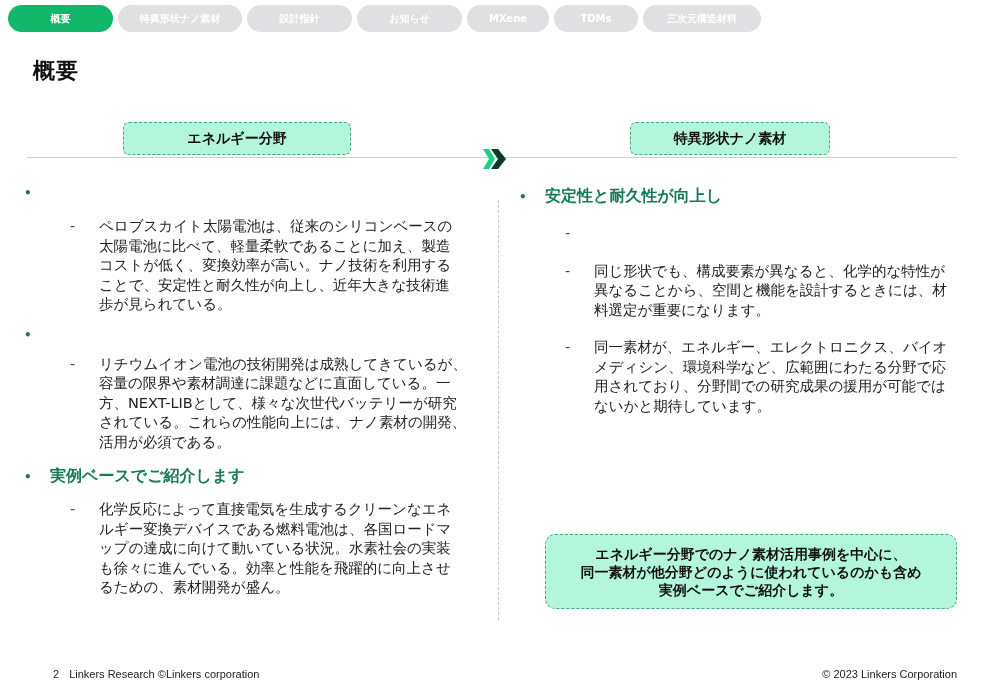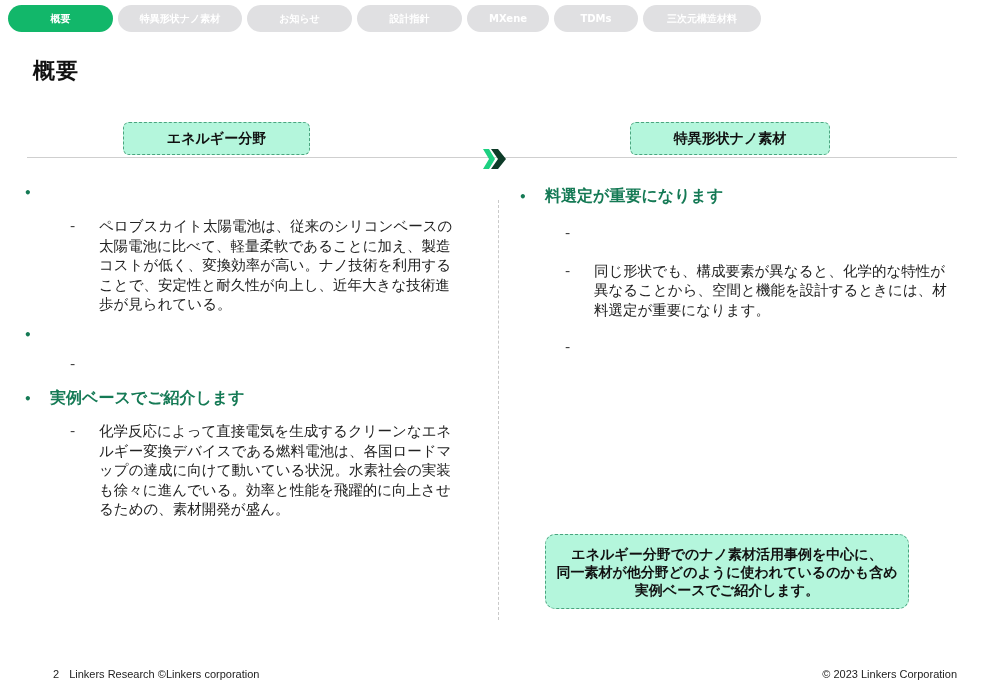--- a/index.html
+++ b/index.html
@@ -29,60 +29,60 @@
 
   .col { position: absolute; }
   .section { margin-bottom: 0; }
   .heading { display: flex; align-items: center; font-size: 16px; font-weight: bold; color: #157a55; }
   .heading .dot { width: 28px; font-size: 12px; color: #157a55; padding-left: 2px; }
   .item { display: flex; font-size: 14.5px; line-height: 19.5px; color: #222; }
   .item .dash { width: 31px; flex: none; padding-left: 2px; color: #444; }
   .item .text { white-space: pre-line; }
 
   .summary-box {
-    position: absolute; left: 545px; top: 534px; width: 364px; height: 75px;
+    position: absolute; left: 545px; top: 534px; width: 412px; height: 75px;
     background: #b4f6dc; border: 1px dashed #4aa57f; border-radius: 10px;
     display: flex; align-items: center; justify-content: center; text-align: center;
     font-size: 14px; font-weight: bold; color: #111; line-height: 18px; white-space: pre-line;
   }
 
   .footer-left { position: absolute; left: 53px; top: 668px; font-family: "Liberation Sans", sans-serif; font-size: 11px; color: #222; display: flex; gap: 10px; }
   .footer-right { position: absolute; right: 43px; top: 668px; font-family: "Liberation Sans", sans-serif; font-size: 11px; color: #222; }
 </style>
 </head>
 <body>
 
 <div class="tabs">
   <div class="tab active" style="width:105px">
       <span>概要</span>
     </div>
   <div class="tab" style="width:124px">
       <span>特異形状ナノ素材</span>
     </div>
   <div class="tab" style="width:105px">
-      <span>お知らせ</span>
+      <span>設計指針</span>
     </div>
   <div class="tab" style="width:105px">
-      <span>設計指針</span>
+      <span>お知らせ</span>
     </div>
   <div class="tab" style="width:82px">
       <span>MXene</span>
     </div>
   <div class="tab" style="width:84px">
       <span>TDMs</span>
     </div>
   <div class="tab" style="width:118px">
       <span>三次元構造材料</span>
     </div>
 </div>
 
 <div class="page-title">概要</div>
 
 <div class="hline"></div>
-<div class="label-box" style="left:123px; top:122px; width:187px;">エネルギー分野</div>
+<div class="label-box" style="left:123px; top:122px; width:228px;">エネルギー分野</div>
 <div class="label-box" style="left:630px; top:122px; width:200px;">特異形状ナノ素材</div>
 <svg class="chevron" viewBox="0 0 26 26">
   <polygon points="1,3 7,3 13,13 7,23 1,23 7,13" fill="#1dd081"></polygon>
   <polygon points="9,3 16,3 24,13 16,23 9,23 16,13" fill="#0d3b28"></polygon>
 </svg>
 
 <div class="vdash"></div>
 
 <div class="col" style="left:22px; top:186px; width:470px;">
   <div class="section">
@@ -97,20 +97,25 @@
 ことで、安定性と耐久性が向上し、近年大きな技術進
 歩が見られている。</span>
       </div>
   </div>
   <div class="section" style="margin-top:13px;">
     <div class="heading">
         <span class="dot">•</span>
       </div>
     <div class="item" style="margin-top:13px; margin-left:46px;">
         <span class="dash">-</span>
+        <span class="text">リチウムイオン電池の技術開発は成熟してきているが、
+容量の限界や素材調達に課題などに直面している。一
+方、NEXT-LIBとして、様々な次世代バッテリーが研究
+されている。これらの性能向上には、ナノ素材の開発、
+活用が必須である。</span>
       </div>
   </div>
   <div class="section" style="margin-top:14px;">
     <div class="heading">
         <span class="dot">•</span>
         <span>実例ベースでご紹介します</span>
       </div>
     <div class="item" style="margin-top:13px; margin-left:46px;">
         <span class="dash">-</span>
         <span class="text">化学反応によって直接電気を生成するクリーンなエネ
@@ -119,33 +124,37 @@
 も徐々に進んでいる。効率と性能を飛躍的に向上させ
 るための、素材開発が盛ん。</span>
       </div>
   </div>
 </div>
 
 <div class="col" style="left:517px; top:186px; width:470px;">
   <div class="section">
     <div class="heading">
         <span class="dot">•</span>
-        <span>料選定が重要になります</span>
+        <span>安定性と耐久性が向上し</span>
       </div>
     <div class="item" style="margin-top:17px; margin-left:46px;">
         <span class="dash">-</span>
       </div>
     <div class="item" style="margin-top:18px; margin-left:46px;">
         <span class="dash">-</span>
         <span class="text">同じ形状でも、構成要素が異なると、化学的な特性が
 異なることから、空間と機能を設計するときには、材
 料選定が重要になります。</span>
       </div>
     <div class="item" style="margin-top:18px; margin-left:46px;">
         <span class="dash">-</span>
+        <span class="text">同一素材が、エネルギー、エレクトロニクス、バイオ
+メディシン、環境科学など、広範囲にわたる分野で応
+用されており、分野間での研究成果の援用が可能では
+ないかと期待しています。</span>
       </div>
   </div>
 </div>
 
 <div class="summary-box">エネルギー分野でのナノ素材活用事例を中心に、
 同一素材が他分野どのように使われているのかも含め
 実例ベースでご紹介します。</div>
 
 <div class="footer-left">
   <span>2</span>

